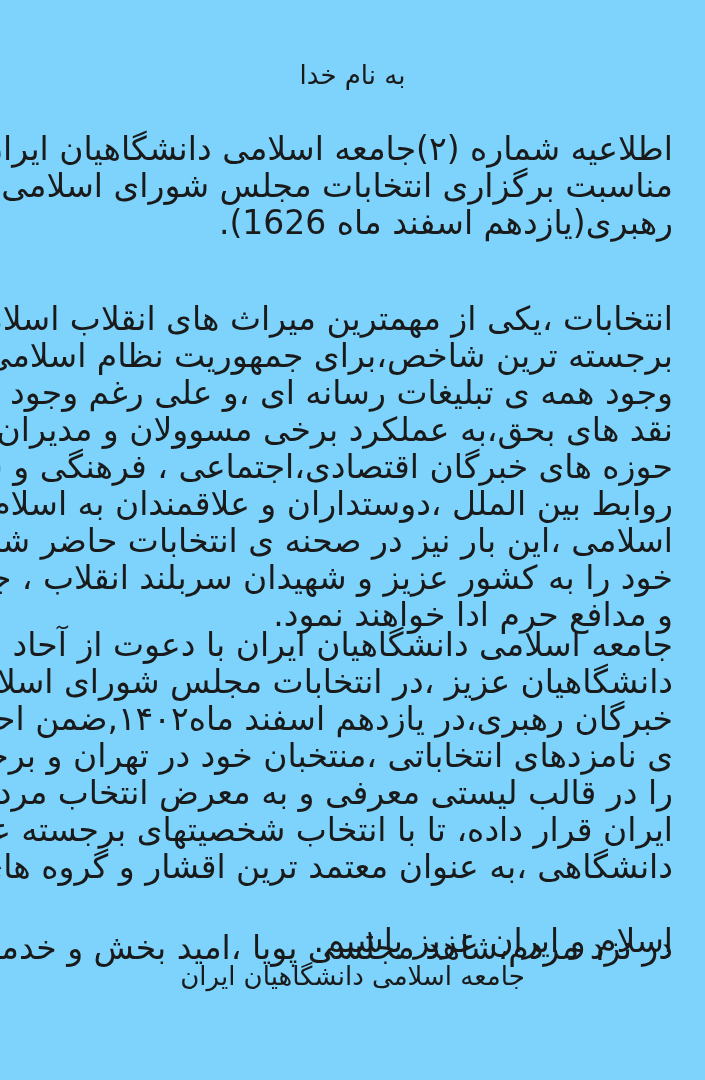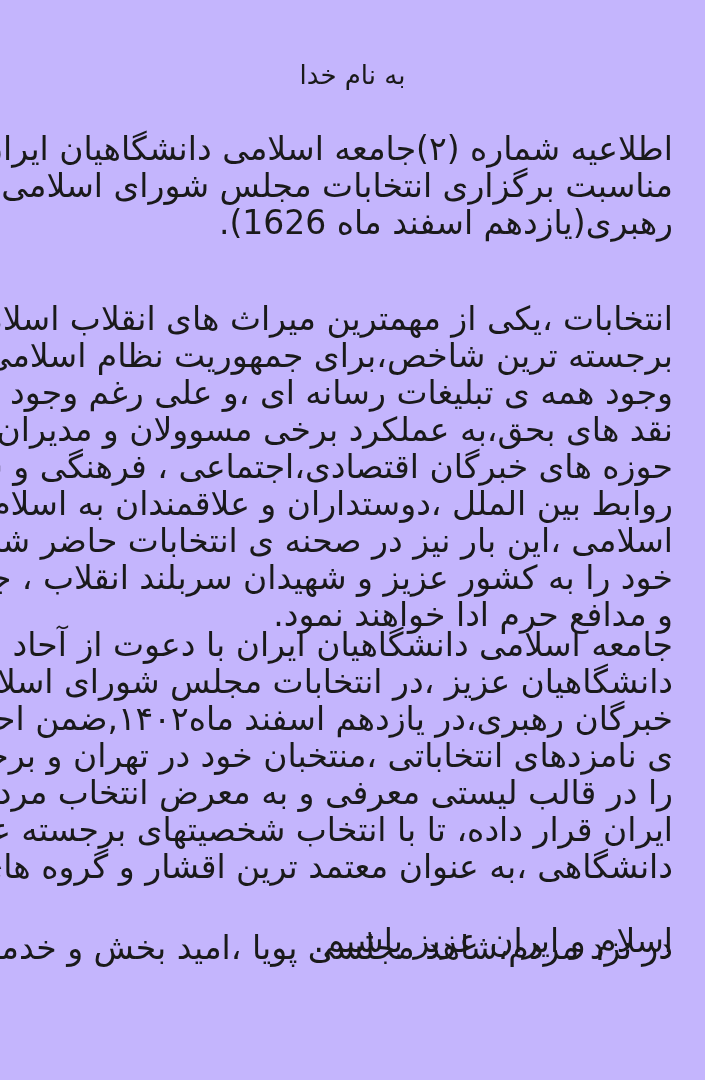--- a/index.html
+++ b/index.html
@@ -14,21 +14,21 @@
       position: relative;
       font-family: "DejaVu Sans", sans-serif;
       color: #1a1a1a;
     }
     .page {
       position: absolute;
       left: 0;
       top: 0;
       width: 705px;
       height: 1080px;
-      background: #c4b5fd;
+      background: #7dd3fc;
     }
     .line {
       position: absolute;
       right: 32px;
       direction: rtl;
       text-align: right;
       white-space: nowrap;
       font-size: 33px;
       line-height: 37px;
       height: 37px;
@@ -71,14 +71,15 @@
     <div class="line" style="top:663px;">دانشگاهیان عزیز ،در انتخابات مجلس شورای اسلامی و</div>
     <div class="line" style="top:700px;">خبرگان رهبری،در یازدهم اسفند ماه۱۴۰۲,ضمن احترام به همه</div>
     <div class="line" style="top:737px;">ی نامزدهای انتخاباتی ،منتخبان خود در تهران و برخی استانها</div>
     <div class="line" style="top:774px;">را در قالب لیستی معرفی و به معرض انتخاب مردم شریف</div>
     <div class="line" style="top:811px;">ایران قرار داده، تا با انتخاب شخصیتهای برجسته علمی و</div>
     <div class="line" style="top:848px;">دانشگاهی ،به عنوان معتمد ترین اقشار و گروه های اجتماعی</div>
     <div class="line" style="top:885px;margin-top:44px;">در نزد مردم،شاهد مجلسی پویا ،امید بخش و خدمتگزار به</div>
     <div class="line" style="top:922px;">اسلام و ایران عزیز باشیم.</div>
   </div>
 
+  <div class="center" style="top:958px;">جامعه اسلامی دانشگاهیان ایران</div>
 
 </div>
 
 </body></html>

